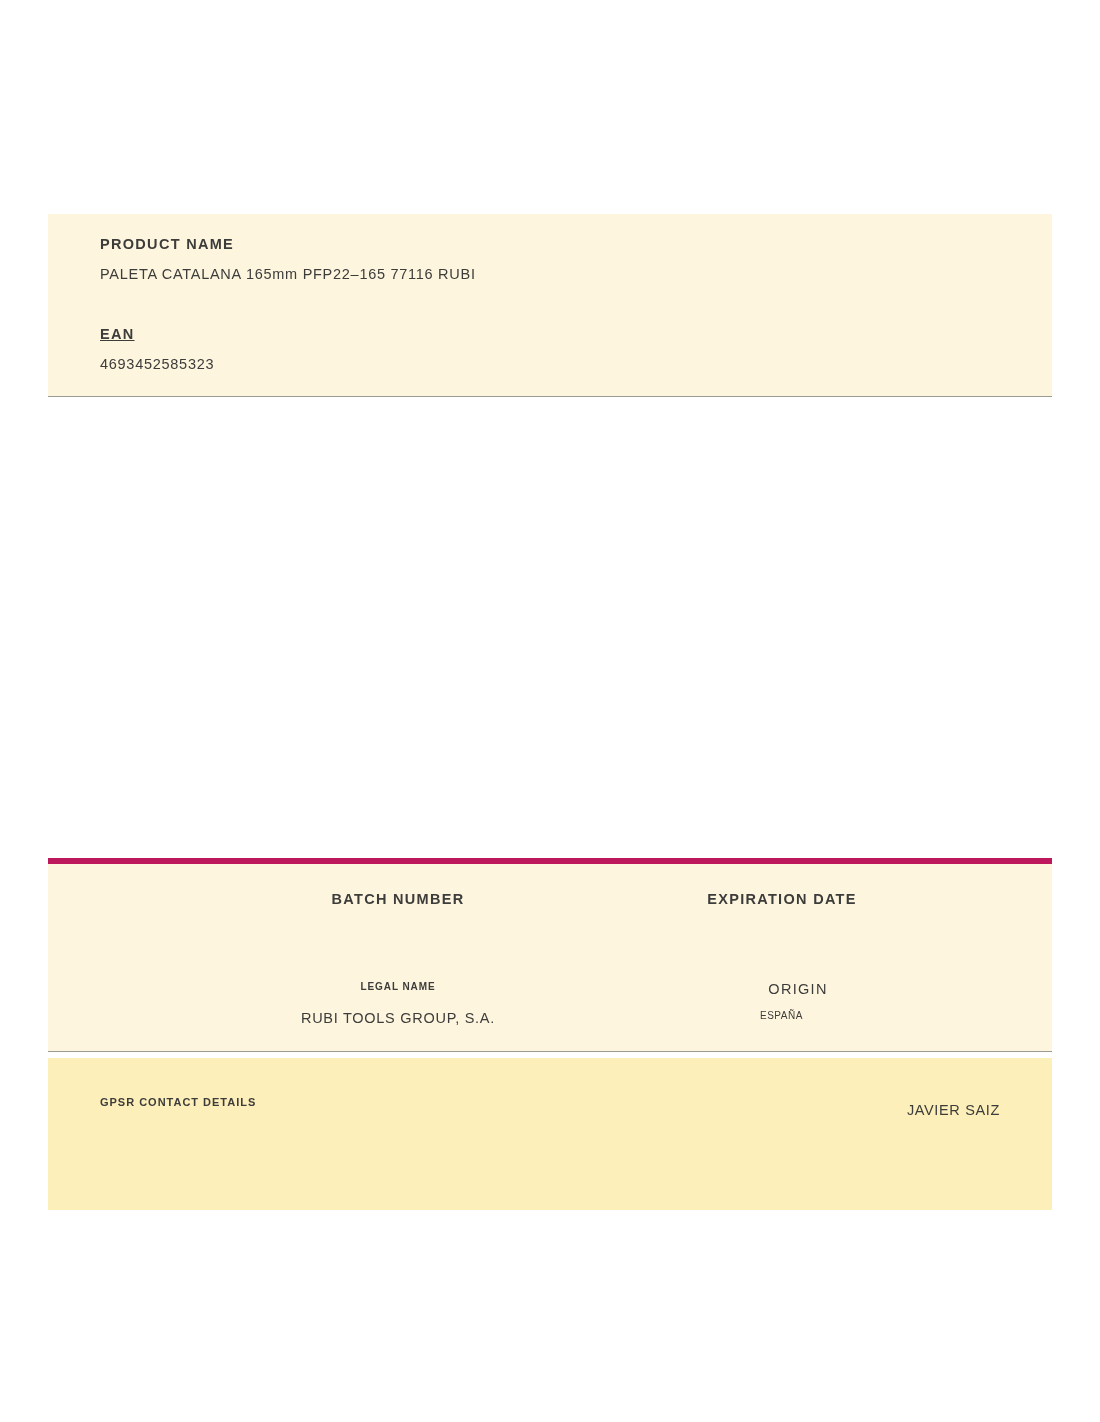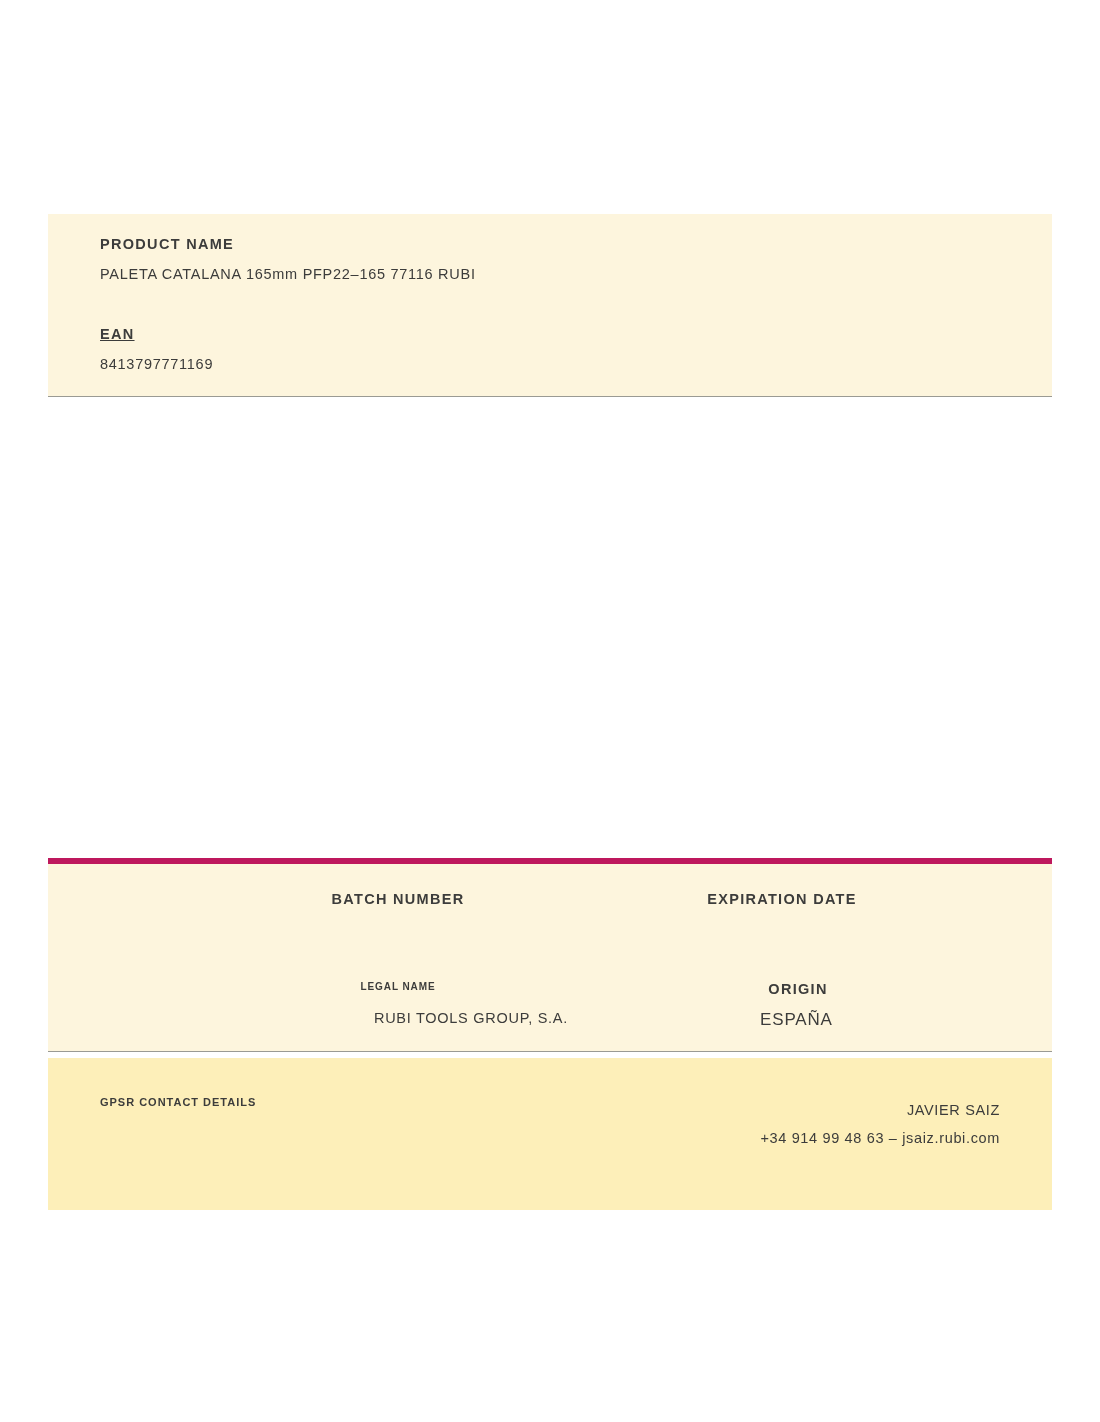--- a/index.html
+++ b/index.html
@@ -80,32 +80,32 @@
     height: 194px;
     background: #fdf5dd;
     border-top: 6px solid #be185d;
     border-bottom: 1px solid #9a9a93;
     box-sizing: border-box;
   }
   .origin-value {
     position: absolute;
     left: 712px;
     top: 146px;
-    font-size: 17px;
+    font-size: 10px;
     letter-spacing: 0.05em;
     text-align: left;
   }
   .legal-value {
     position: absolute;
     left: 180px;
     width: 340px;
     top: 146px;
     font-size: 14.5px;
     letter-spacing: 0.05em;
-    text-align: right;
+    text-align: center;
   }
   .batch-label {
     position: absolute;
     left: 180px;
     width: 340px;
     top: 27px;
     font-size: 14.5px;
     font-weight: bold;
     letter-spacing: 0.09em;
     text-align: center;
@@ -132,21 +132,21 @@
     letter-spacing: 0.09em;
     text-align: center;
     text-transform: uppercase;
   }
   .origin-label-pos {
     position: absolute;
     left: 570px;
     width: 360px;
     top: 117px;
     font-size: 14.5px;
-    font-weight: bold;
+    font-weight: normal;
     letter-spacing: 0.09em;
     text-align: center;
     text-transform: uppercase;
   }
 
   
   .gpsr-block {
     position: absolute;
     left: 48px;
     top: 1058px;
@@ -179,35 +179,34 @@
 </style>
 </head>
 <body>
 
 <div class="sheet">
 
   <div class="top-block">
     <div class="field-label row-name">PRODUCT NAME</div>
     <div class="field-value row-name-value">PALETA CATALANA 165mm PFP22–165 77116 RUBI</div>
     <div class="field-label row-ean">EAN</div>
-    <div class="field-value row-ean-value">8413797771169</div>
+    <div class="field-value row-ean-value">4693452585323</div>
   </div>
 
   <div class="mid-block">
     <div class="batch-label">BATCH NUMBER</div>
     <div class="exp-label">EXPIRATION DATE</div>
 
     <div class="legal-label">LEGAL NAME</div>
     <div class="legal-value">RUBI TOOLS GROUP, S.A.</div>
 
     <div class="origin-label-pos">ORIGIN</div>
     <div class="origin-value">ESPAÑA</div>
   </div>
 
   <div class="gpsr-block">
     <div class="gpsr-title">GPSR CONTACT DETAILS</div>
     <div class="gpsr-lines">
       <div>JAVIER SAIZ</div>
-      <div>+34 914 99 48 63 – jsaiz.rubi.com</div>
     </div>
   </div>
 
 </div>
 
 </body></html>

